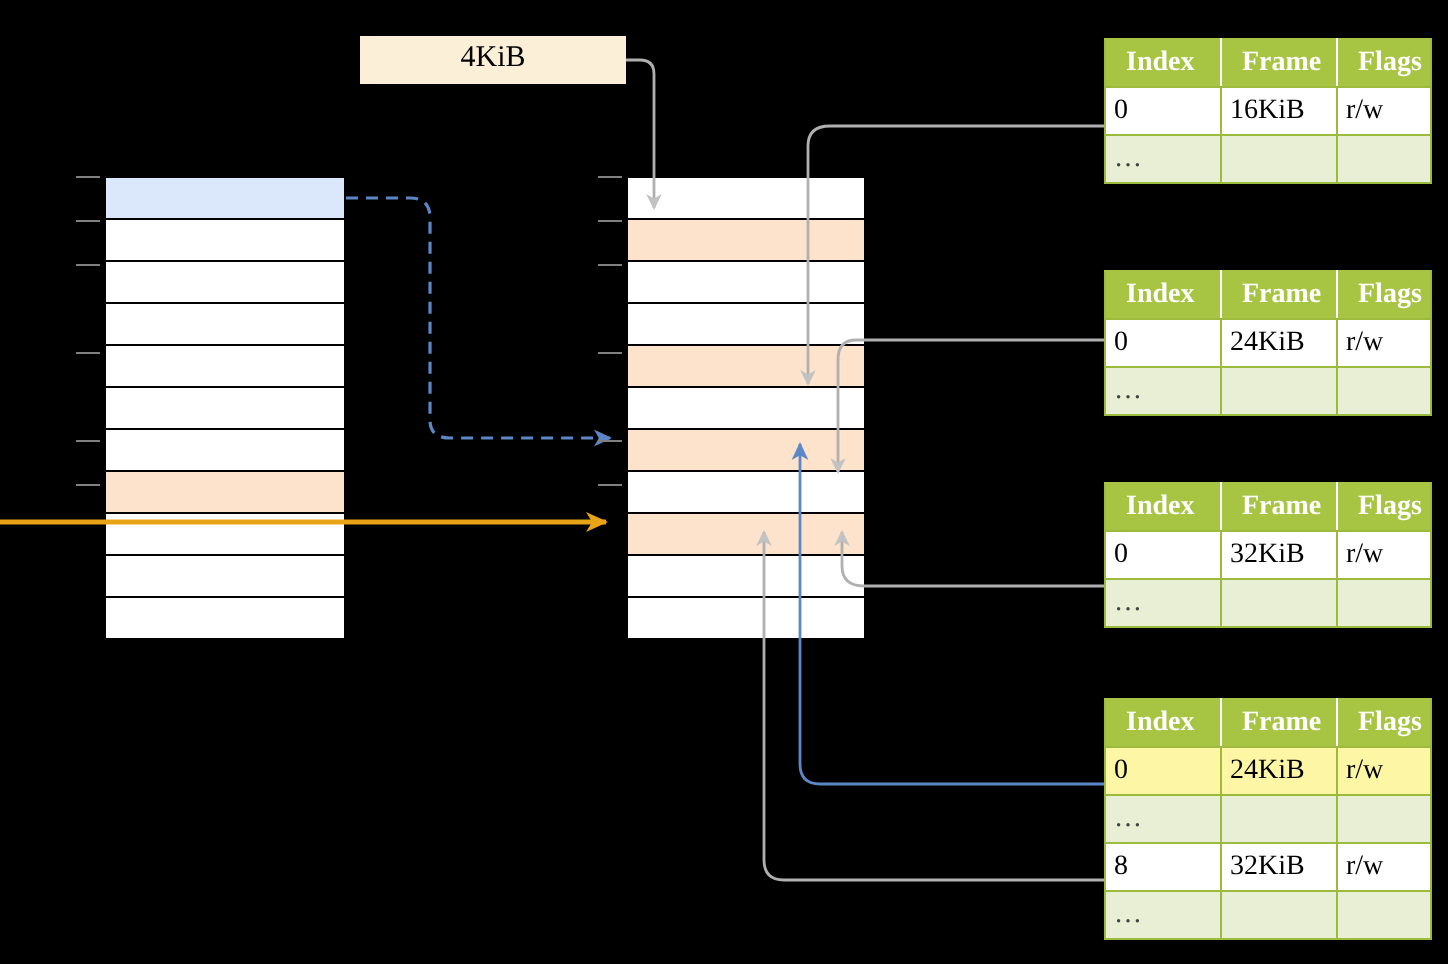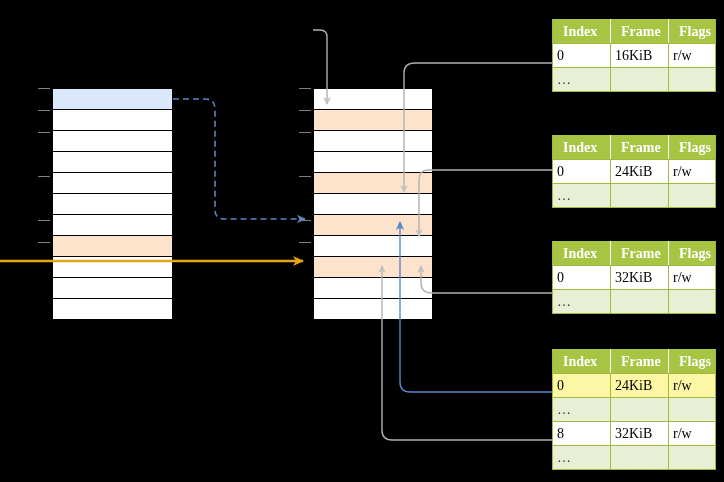--- a/index.html
+++ b/index.html
@@ -97,20 +97,21 @@
     width: 724px;
     height: 482px;
     pointer-events: none;
   }
 </style>
 </head>
 <body>
 
 <div id="canvas">
 
+  <div class="kib-label" id="kib-label" style="left:180px; top:18px; width:133px; height:24px;">4KiB</div>
 
   <div class="mem-col" id="left-col" style="left:52px; top:88px; width:121px;">
       <div class="mem-row blue" style="height: 22px;"></div>
       <div class="mem-row" style="height: 22px;"></div>
       <div class="mem-row" style="height: 22px;"></div>
       <div class="mem-row" style="height: 22px;"></div>
       <div class="mem-row" style="height: 22px;"></div>
       <div class="mem-row" style="height: 22px;"></div>
       <div class="mem-row" style="height: 22px;"></div>
       <div class="mem-row peach" style="height: 22px;"></div>

